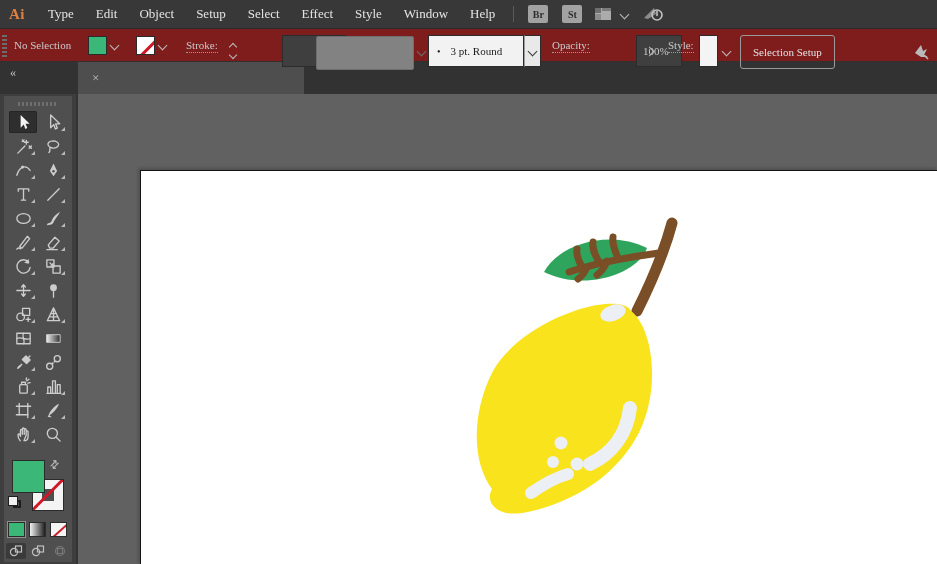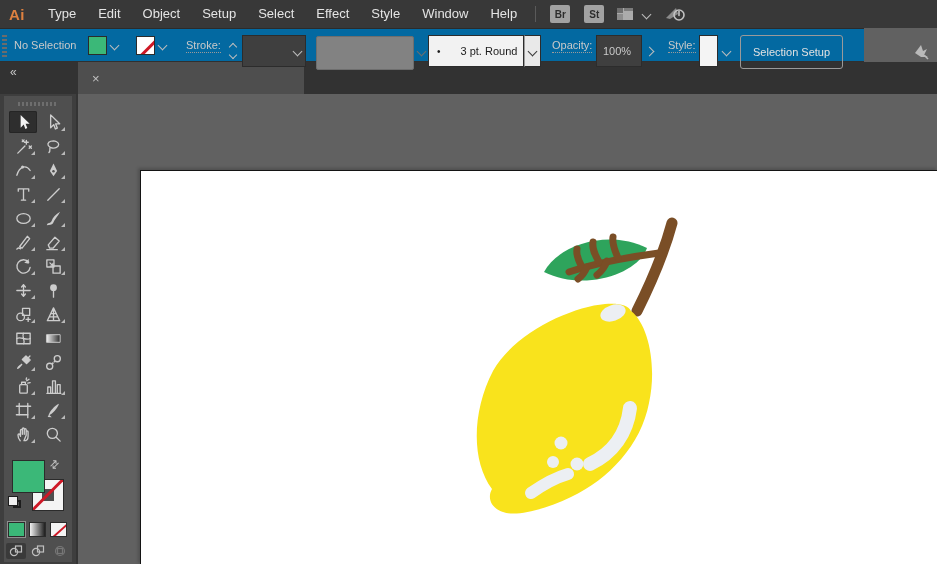--- a/index.html
+++ b/index.html
@@ -1,17 +1,17 @@
 <!DOCTYPE html>
 <html><head>
 <meta charset="utf-8">
 <style>
   html,body{margin:0;padding:0;background:#262626;}
   .stage{position:relative;width:937px;height:564px;overflow:hidden;
-         font-family:Liberation Sans, sans-serif;background:#616161;
+         font-family:Liberation Serif, serif;background:#616161;
          -webkit-font-smoothing:antialiased;}
 
   
   .menubar{position:absolute;left:0;top:0;width:937px;height:28px;background:#383838;
            display:flex;align-items:center;color:#E4E4E4;font-size:13px;z-index:6;}
   .logo{color:#DE8140;font-weight:bold;font-size:15px;margin:0 12px 0 9px;letter-spacing:.5px;}
   .menu-item{padding:0 11px;line-height:28px;cursor:default;}
   .mb-sep{width:1px;height:16px;background:#5A5A5A;margin:0 7px;}
   .sq-btn{width:20px;height:18px;background:#A2A2A2;color:#2D2D2D;font-size:10px;font-weight:bold;
           display:flex;align-items:center;justify-content:center;border-radius:2px;margin:0 7px;}
@@ -19,34 +19,34 @@
 
   
   .chev{display:inline-block;width:6px;height:6px;border-right:1.6px solid #BDBDBD;
         border-bottom:1.6px solid #BDBDBD;transform:rotate(45deg);}
   .chev.up{transform:rotate(-135deg);}
   .chev.right{transform:rotate(-45deg);}
   .chev.dark{border-color:#3A3A3A;}
   .chev.dim{border-color:#6E6E6E;}
 
   
-  .controlbar{position:absolute;left:0;top:28px;width:864px;height:34px;background:#0369a1;
+  .controlbar{position:absolute;left:0;top:28px;width:937px;height:34px;background:#7f1d1d;
               border-top:1px solid #2B2B2B;border-bottom:1px solid #303030;
               font-size:11px;color:#C9C9C9;z-index:6;box-sizing:border-box;}
   .controlbar .abs{position:absolute;top:0;height:32px;display:flex;align-items:center;}
   .grip-v{position:absolute;left:2px;top:4px;width:5px;height:24px;
           background:repeating-linear-gradient(0deg,#6C6C6C 0 2px,transparent 2px 4px);}
   .dotted-label{border-bottom:1px dotted #9A9A9A;padding-bottom:1px;}
   .swatch{width:19px;height:19px;border:1px solid #2B2B2B;box-sizing:border-box;background:#fff;}
   .none-slash{position:relative;overflow:hidden;}
   .none-slash::after{content:"";position:absolute;left:-4px;top:8px;width:34px;height:2.5px;
                      background:#CE1826;transform:rotate(-45deg);}
   .chevbox{width:15px;height:20px;display:flex;align-items:center;justify-content:center;}
   .dfield{background:#3F3F3F;border:1px solid #2C2C2C;height:20px;box-sizing:border-box;
-          display:flex;align-items:center;}
+          display:flex;align-items:center;margin-left:40px;}
   .stepper{width:13px;height:20px;display:flex;flex-direction:column;align-items:center;
            justify-content:center;gap:2px;}
   .stepper .chev{width:5px;height:5px;}
   .wprofile{width:96px;height:18px;background:#828282;border-radius:2px;border:1px solid #6E6E6E;}
   .brushfield{width:96px;height:20px;background:#F2F2F2;border:1px solid #2C2C2C;color:#1C1C1C;
               display:flex;align-items:center;box-sizing:border-box;}
   .brush-chev{width:17px;height:20px;background:#E9E9E9;border:1px solid #2C2C2C;border-left:1px solid #9C9C9C;
               display:flex;align-items:center;justify-content:center;box-sizing:border-box;}
   .cb-button{height:20px;border:1px solid #9A9A9A;border-radius:3px;color:#E2E2E2;
              display:flex;align-items:center;justify-content:center;padding:0 12px;font-size:11px;}
@@ -182,21 +182,21 @@
         </span>
     </span>
 
     <span class="abs wprofile" style="left:316px;top:7px"></span>
     <span class="abs chevbox" style="left:414px;top:6px">
       <span class="chev dim"></span>
     </span>
 
     <span class="abs brushfield" style="left:428px;top:6px">
       <span style="margin-left:8px;font-size:10px">•</span>
-      <span style="margin-left:20px">3 pt. Round</span>
+      <span style="margin-left:10px">3 pt. Round</span>
     </span>
     <span class="abs brush-chev" style="left:524px;top:6px">
       <span class="chev dark"></span>
     </span>
 
     <span class="abs dotted-label" style="left:552px;height:auto;top:10px">Opacity:</span>
     <span class="abs dfield" style="left:596px;top:6px;width:46px;padding-left:6px">
       <span>100%</span>
     </span>
     <span class="abs chevbox" style="left:642px;top:6px">

